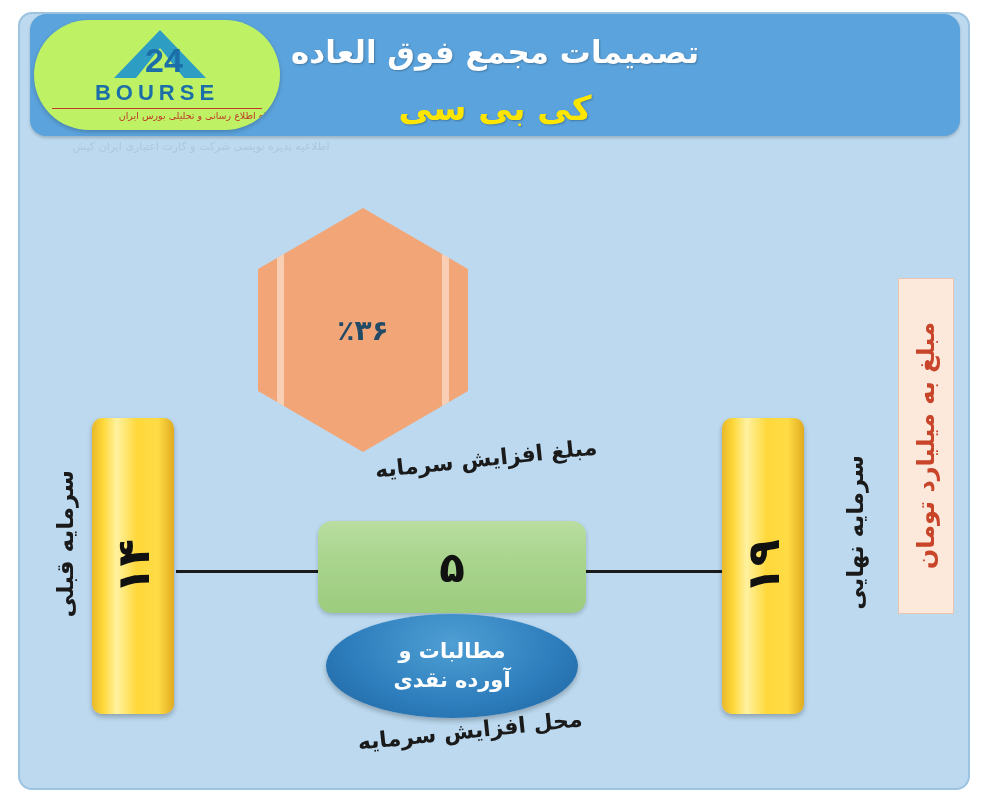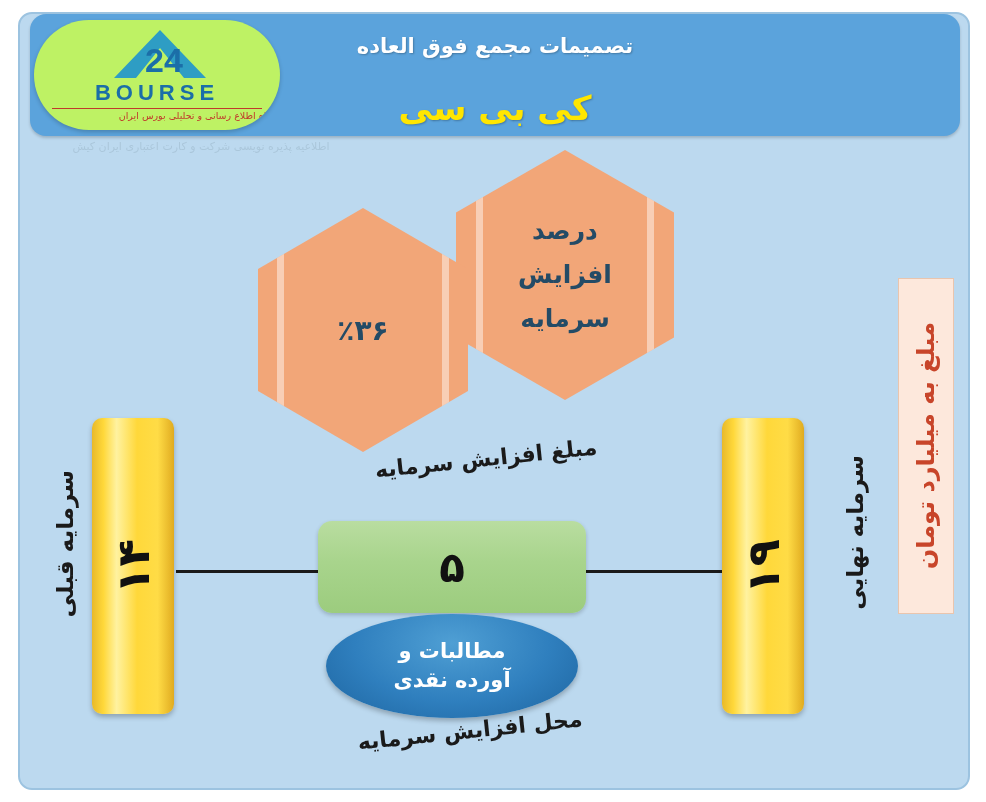--- a/index.html
+++ b/index.html
@@ -41,21 +41,21 @@
     box-shadow: 0 2px 3px rgba(0,0,0,0.18);
     box-sizing: border-box;
   }
   .header-title {
     position: absolute;
     left: 0;
     right: 0;
     top: 20px;
     text-align: center;
     color: #ffffff;
-    font-size: 21px;
+    font-size: 31px;
     font-weight: bold;
     direction: rtl;
     text-shadow: 1px 1px 2px rgba(0,0,0,0.25);
   }
   .header-subtitle {
     position: absolute;
     left: 0;
     right: 0;
     top: 74px;
     text-align: center;
@@ -324,29 +324,20 @@
       <polygon points="48,2 94,50 72,50 48,20 24,50 2,50" fill="#2e9dc4"></polygon>
       <text x="52" y="44" font-family="Liberation Sans, sans-serif" font-size="34" font-weight="bold" fill="#1b6ea8" text-anchor="middle">24</text>
     </svg>
     <div class="logo-word">BOURSE</div>
     <div class="logo-rule"></div>
     <div class="logo-sub">پایگاه اطلاع رسانی و تحلیلی بورس ایران</div>
   </div>
 
   <div class="watermark">اطلاعیه پذیره نویسی شرکت و کارت اعتباری ایران کیش</div>
 
-  <div class="hex" id="hex-percent-label">
-    <div class="hex-inner">
-      <div class="hex-text">
-        <div>درصد</div>
-        <div>افزایش</div>
-        <div>سرمایه</div>
-      </div>
-    </div>
-  </div>
 
   <div class="hex" id="hex-percent-value">
     <div class="hex-inner">
       <div class="hex-text">٪۳۶</div>
     </div>
   </div>
 
   <div class="side-note">
     <span>مبلغ به میلیارد تومان</span>
   </div>

